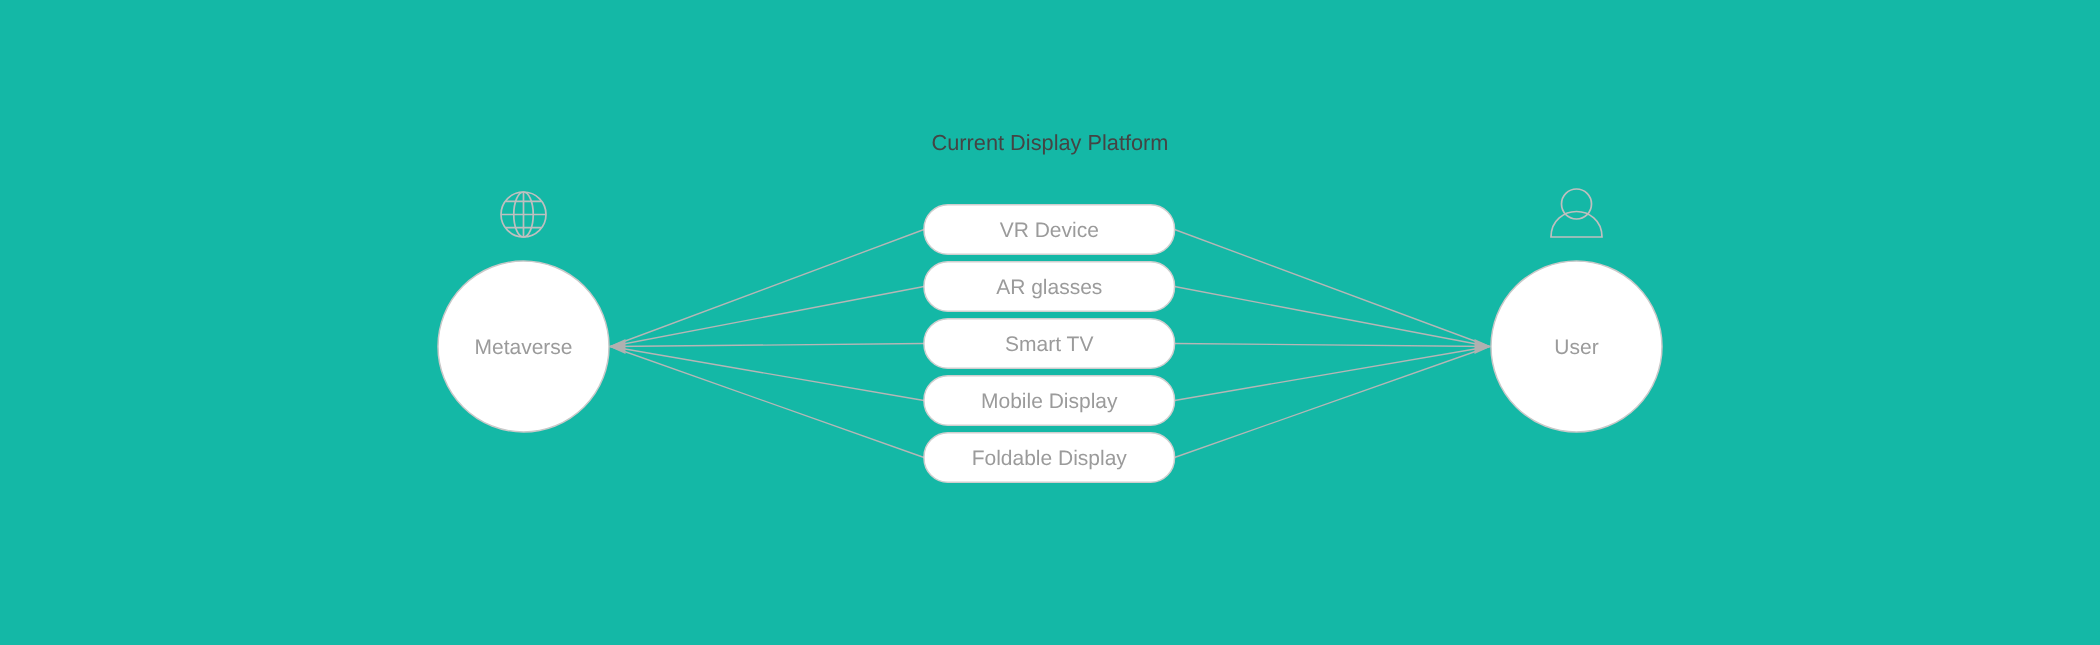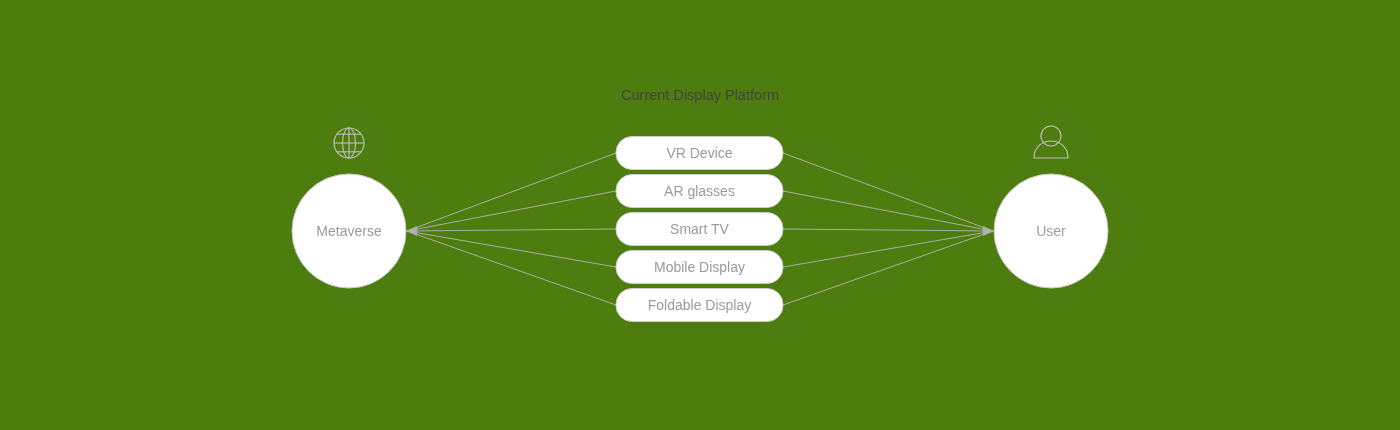--- a/index.html
+++ b/index.html
@@ -10,21 +10,21 @@
   body {
     width: 1400px;
     height: 430px;
     font-family: "Liberation Sans", sans-serif;
     overflow: hidden;
   }
   #diagram-root {
     position: relative;
     width: 1400px;
     height: 430px;
-    background: #4d7c0f;
+    background: #14b8a6;
   }
   #diagram-svg {
     position: absolute;
     top: 0;
     left: 0;
     width: 1400px;
     height: 430px;
   }
   .diagram-title {
     font-size: 14.5px;

